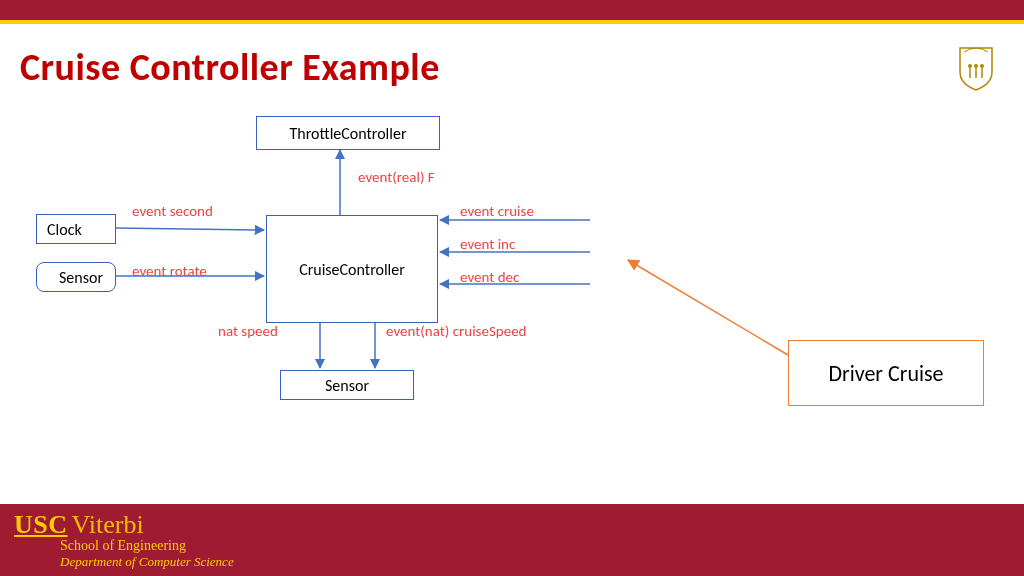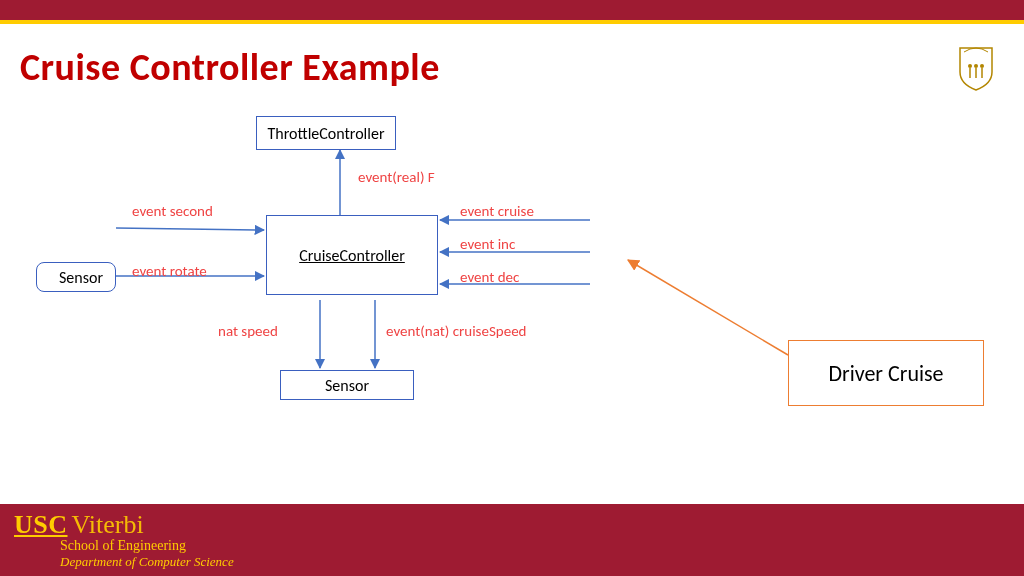--- a/index.html
+++ b/index.html
@@ -162,30 +162,33 @@
     <line x1="590" y1="152" x2="440" y2="152" stroke="#4472c4" stroke-width="1.5" marker-end="url(#arr-blue)"></line>
 
     <line x1="590" y1="184" x2="440" y2="184" stroke="#4472c4" stroke-width="1.5" marker-end="url(#arr-blue)"></line>
 
     <line x1="320" y1="200" x2="320" y2="268" stroke="#4472c4" stroke-width="1.5" marker-end="url(#arr-blue)"></line>
     <line x1="375" y1="200" x2="375" y2="268" stroke="#4472c4" stroke-width="1.5" marker-end="url(#arr-blue)"></line>
 
     <line x1="788" y1="255" x2="628" y2="160" stroke="#ed7d31" stroke-width="1.5" marker-end="url(#arr-orange)"></line>
   </svg>
 
-  <div class="box" style="left:256px; top:16px; width:140px; height:34px;">
+  <div class="box" style="left:256px; top:16px; width:184px; height:34px;">
     <span>ThrottleController</span>
   </div>
 
+  <div class="box" style="left:36px; top:114px; width:80px; height:30px; justify-content:flex-start; padding-left:10px;">
+    <span>Clock</span>
+  </div>
 
   <div class="box" style="left:36px; top:162px; width:80px; height:30px; justify-content:flex-start; padding-left:22px;border-radius:8px;">
     <span>Sensor</span>
   </div>
 
-  <div class="box" style="left:266px; top:115px; width:172px; height:80px;text-decoration:underline;">
+  <div class="box" style="left:266px; top:115px; width:172px; height:108px;">
     <span>CruiseController</span>
   </div>
 
   <div class="box" style="left:280px; top:270px; width:134px; height:30px;">
     <span>Sensor</span>
   </div>
 
   <div class="box box-orange" style="left:788px; top:240px; width:196px; height:66px; font-size:22px;">
     <span>Driver Cruise</span>
   </div>

